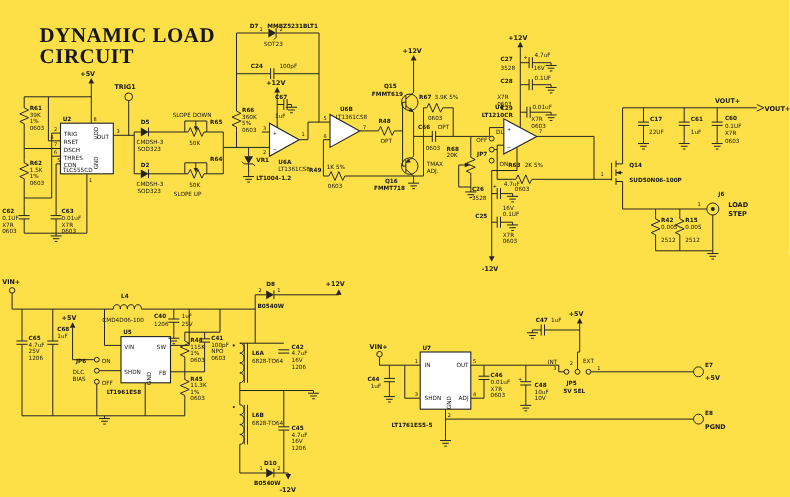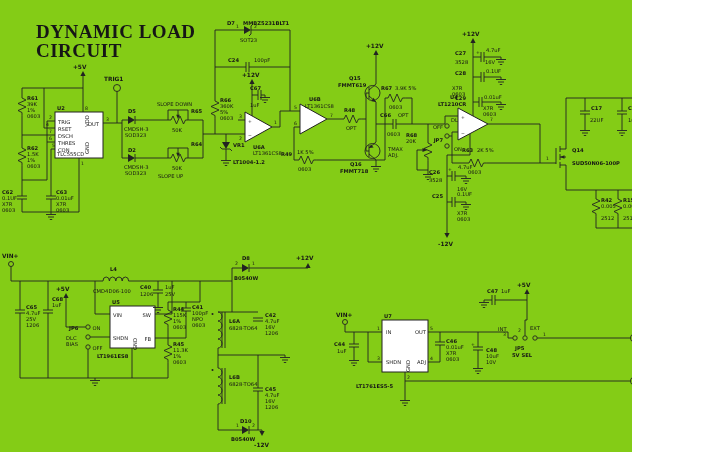--- a/index.html
+++ b/index.html
@@ -1,16 +1,16 @@
 <!DOCTYPE html>
 <html><head>
 <meta charset="utf-8">
 <style>
   html,body{margin:0;padding:0;background:#fff;}
-  .stage{width:632px;height:452px;position:relative;background:#84cc16;overflow:hidden;}
+  .stage{width:718px;height:452px;position:relative;background:#fde047;overflow:hidden;}
   svg{display:block}
   .w{stroke:#222;stroke-width:0.9;fill:none}
   .sym{stroke:#222;stroke-width:0.9;fill:none}
   .box{stroke:#222;stroke-width:1;fill:#fff}
   .f{fill:#222;stroke:none}
   text{fill:#161616;font-family:"DejaVu Sans",sans-serif}
   .t{font-size:5.2px}
   .tb{font-size:5.2px;font-weight:bold}
   .p{font-size:4.6px}
   .n{font-size:5.8px;font-weight:bold}

